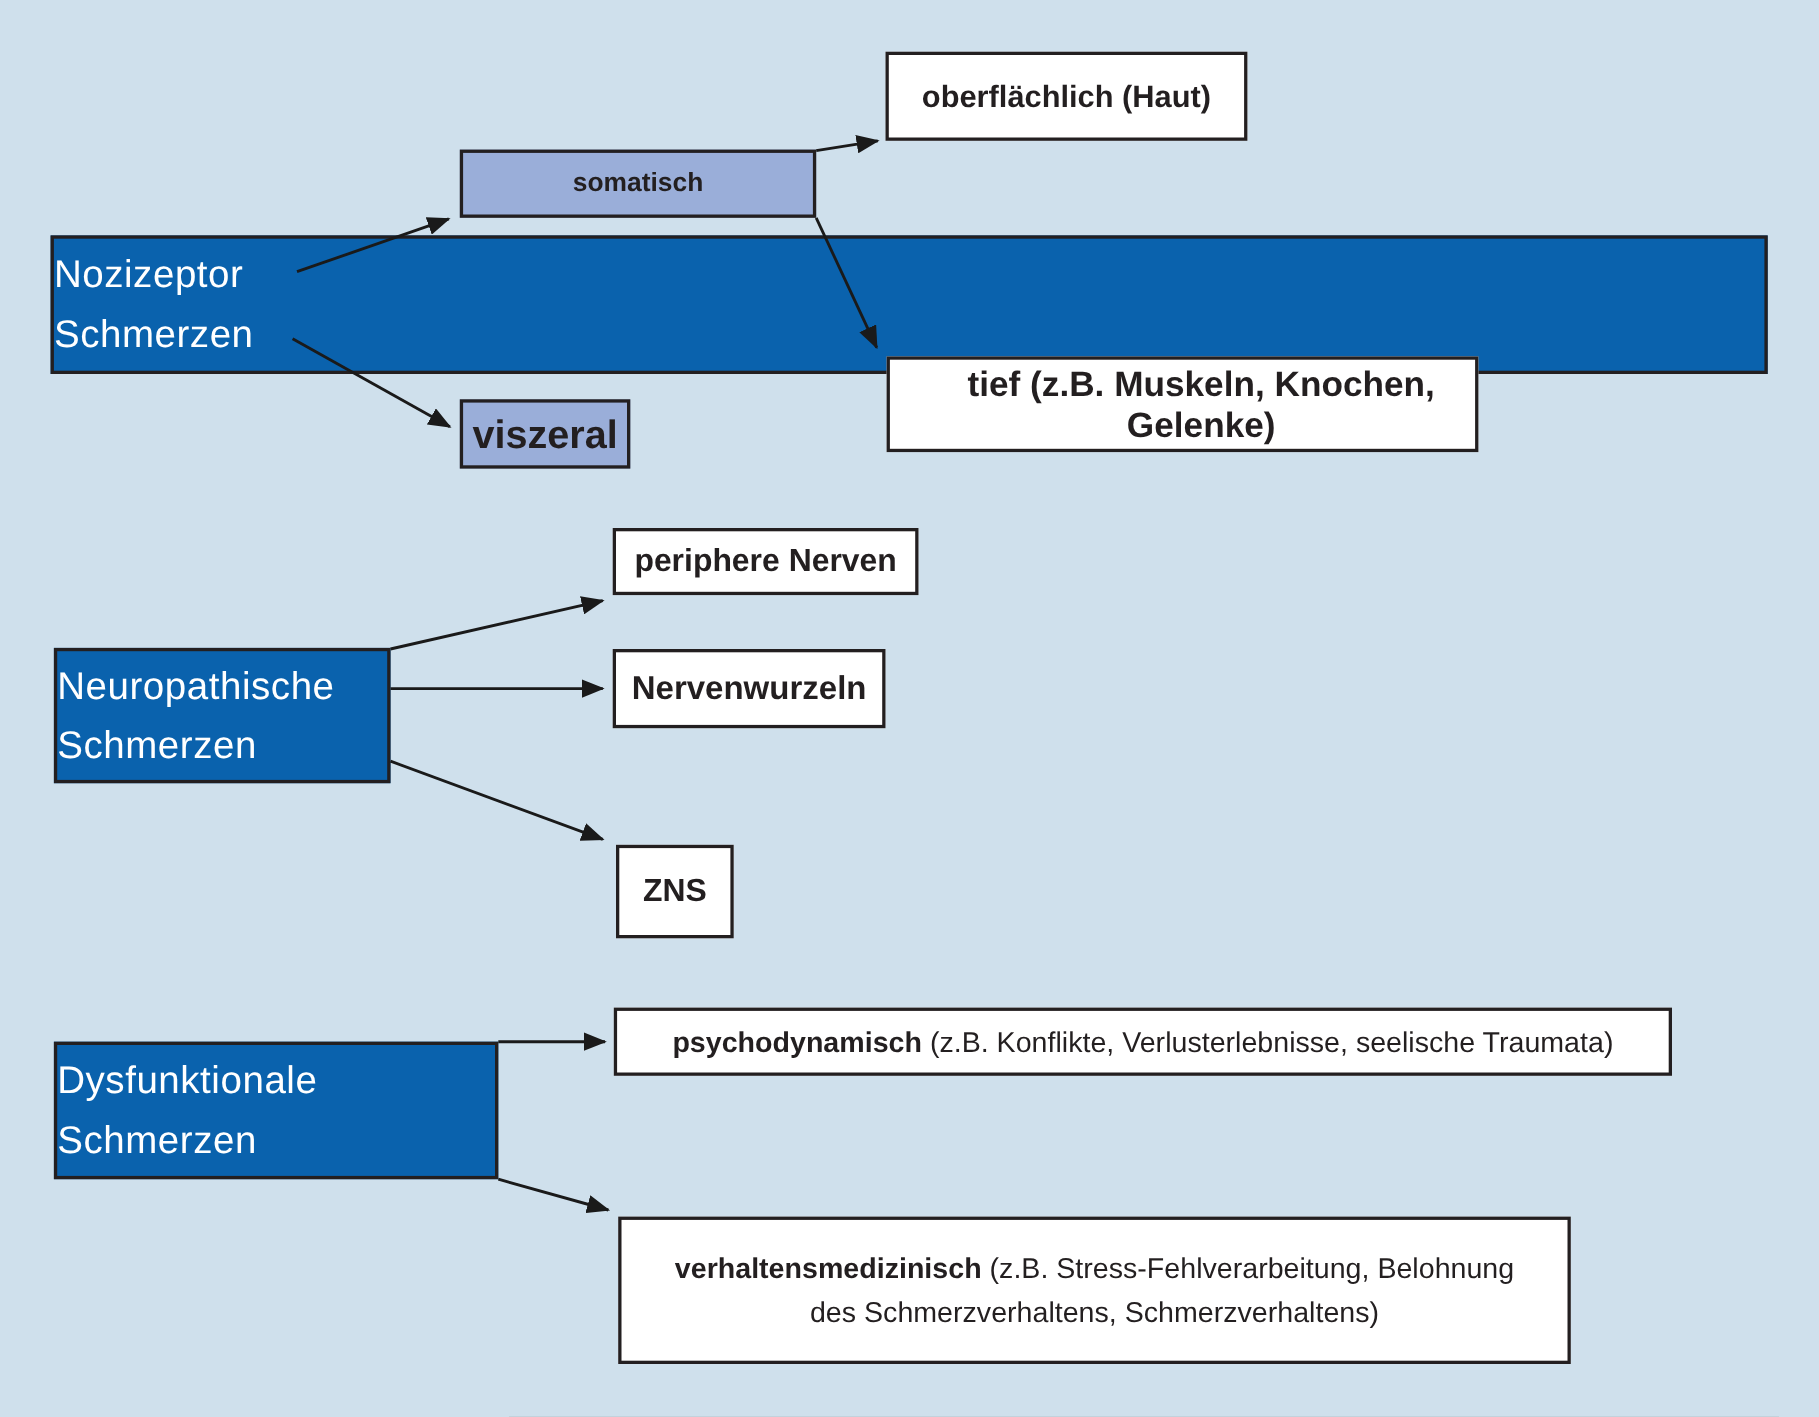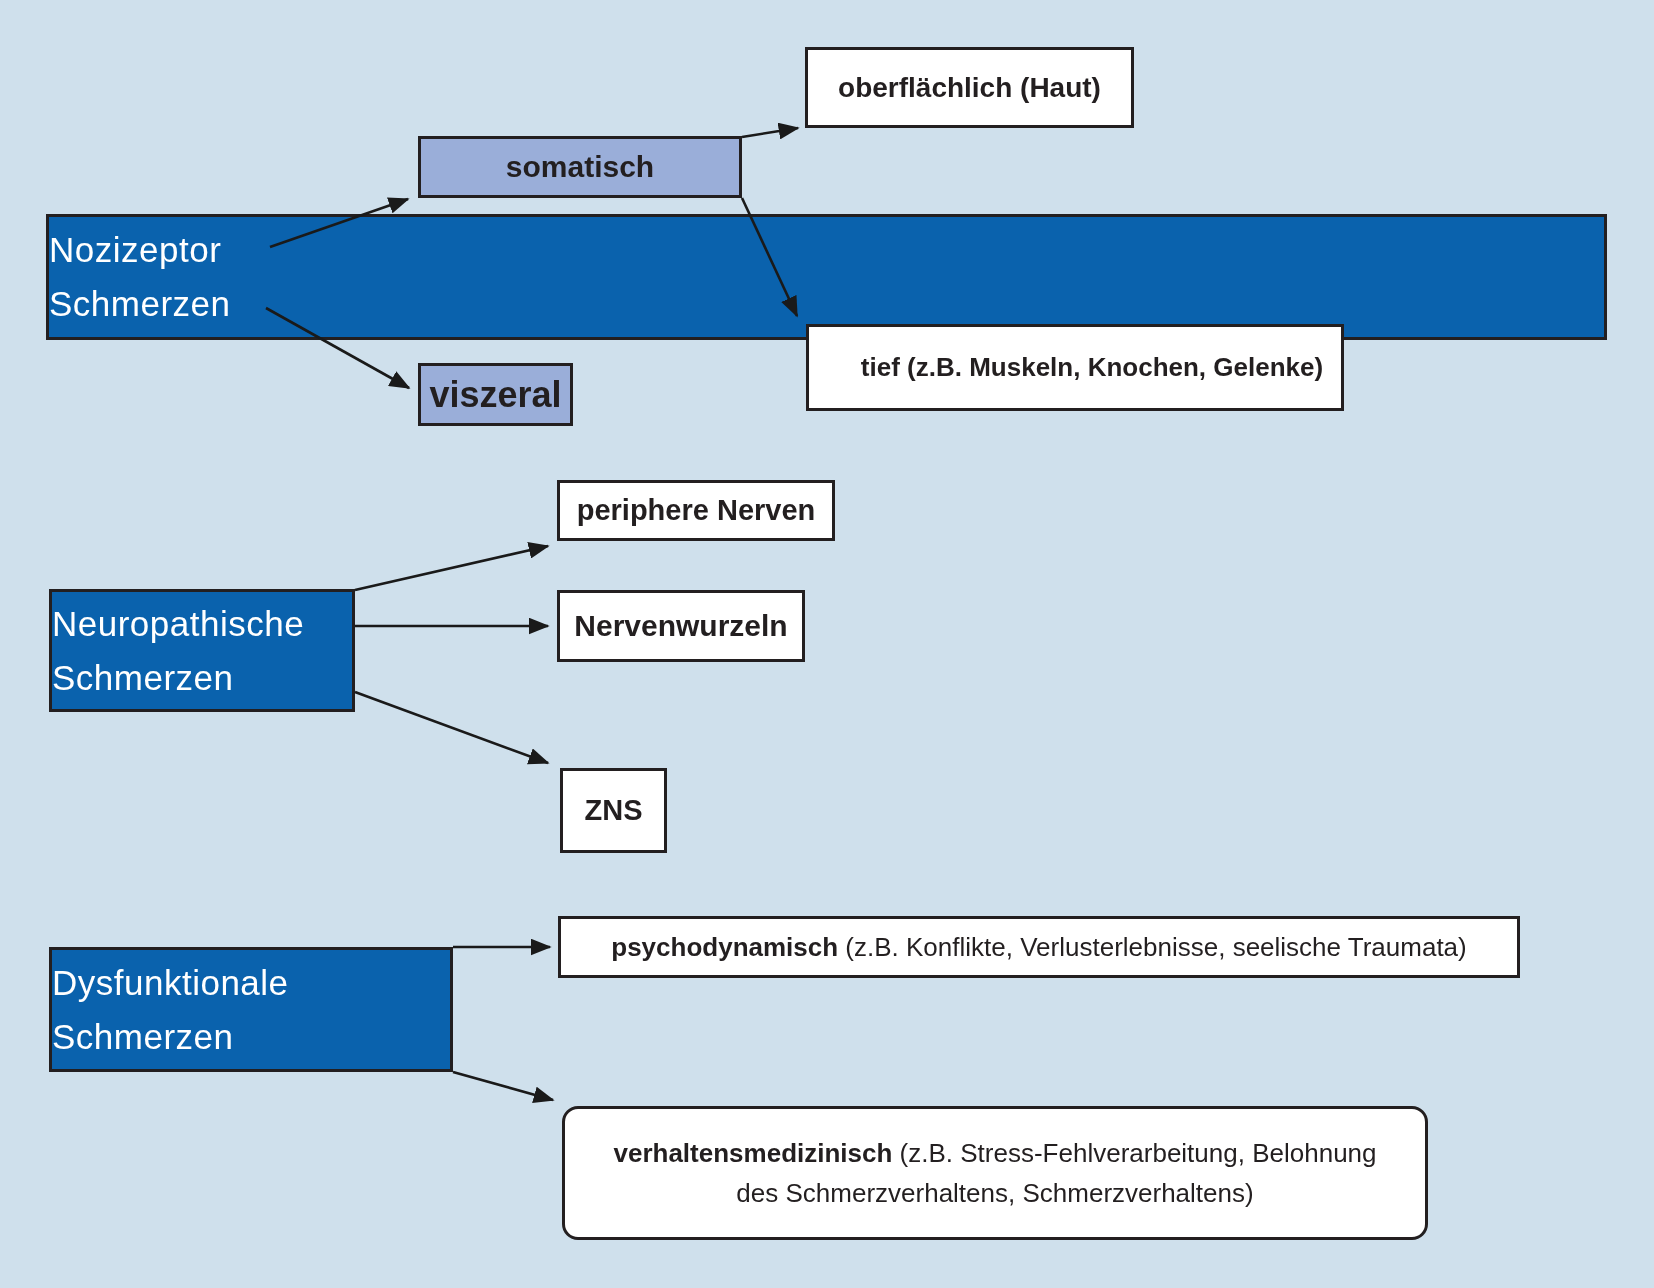--- a/index.html
+++ b/index.html
@@ -32,35 +32,35 @@
     color:var(--text-dark,#231f20);
     font-weight:700;
   }
   .white{
     background:var(--white,#ffffff);
     color:var(--text-dark,#231f20);
     font-weight:700;
   }
   
   .bar-nozizeptor{left:46px;top:214px;width:1561px;height:126px;}
-  .box-somatisch{left:418px;top:136px;width:324px;height:62px;font-size:30px;}
+  .box-somatisch{left:418px;top:136px;width:324px;height:62px;font-size:24px;}
   .box-oberflaechlich{left:805px;top:47px;width:329px;height:81px;font-size:28px;text-align:right;}
-  .box-tief{left:806px;top:324px;width:538px;height:87px;font-size:26px;padding-left:34px;}
+  .box-tief{left:806px;top:324px;width:538px;height:87px;font-size:32px;padding-left:34px;}
   .box-viszeral{left:418px;top:363px;width:155px;height:63px;font-size:36px;}
   
   .box-neuropathisch{left:49px;top:589px;width:306px;height:123px;}
   .box-periphere{left:557px;top:480px;width:278px;height:61px;font-size:29px;}
   .box-nervenwurzeln{left:557px;top:590px;width:248px;height:72px;font-size:30px;}
   .box-zns{left:560px;top:768px;width:107px;height:85px;font-size:29px;}
   
   .box-dysfunktional{left:49px;top:947px;width:404px;height:125px;}
   .box-psychodynamisch{left:558px;top:916px;width:962px;height:62px;font-size:26px;font-weight:400;}
   .box-verhaltensmedizinisch{
     left:562px;top:1106px;width:866px;height:134px;font-size:26px;font-weight:400;
-    flex-direction:column;line-height:40px;border-radius:16px;
+    flex-direction:column;line-height:40px;
   }
   .lead{font-weight:700;}
   .arrow-layer{
     position:absolute;left:0;top:0;width:1654px;height:1288px;
     pointer-events:none;
   }
 </style>
 </head>
 <body>
 

